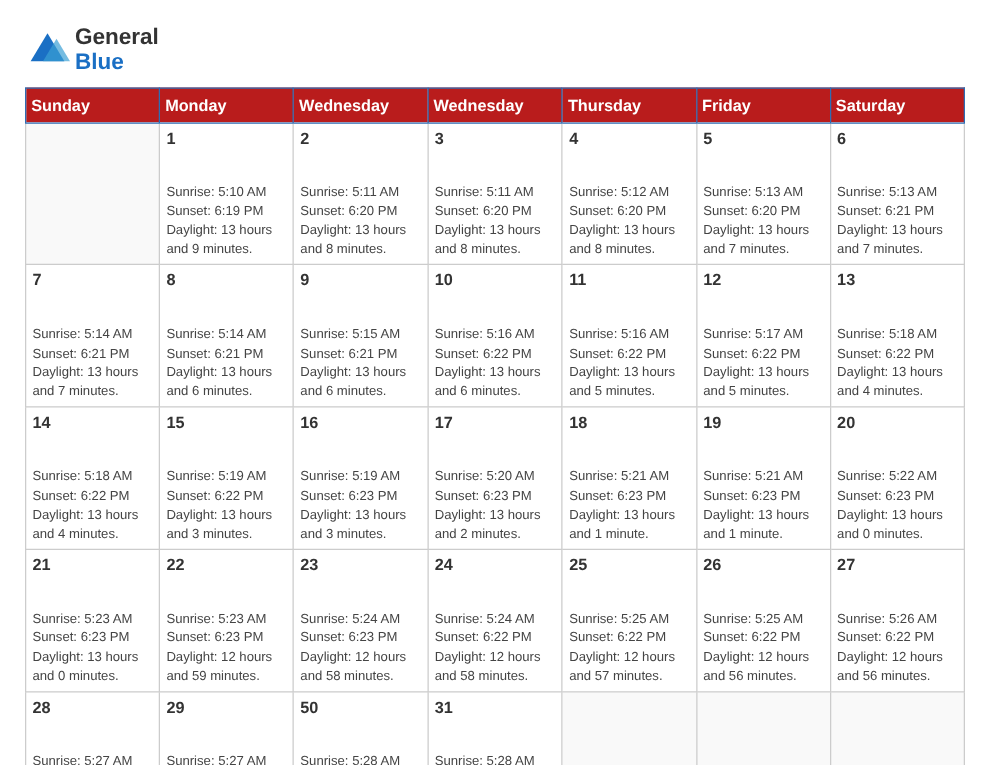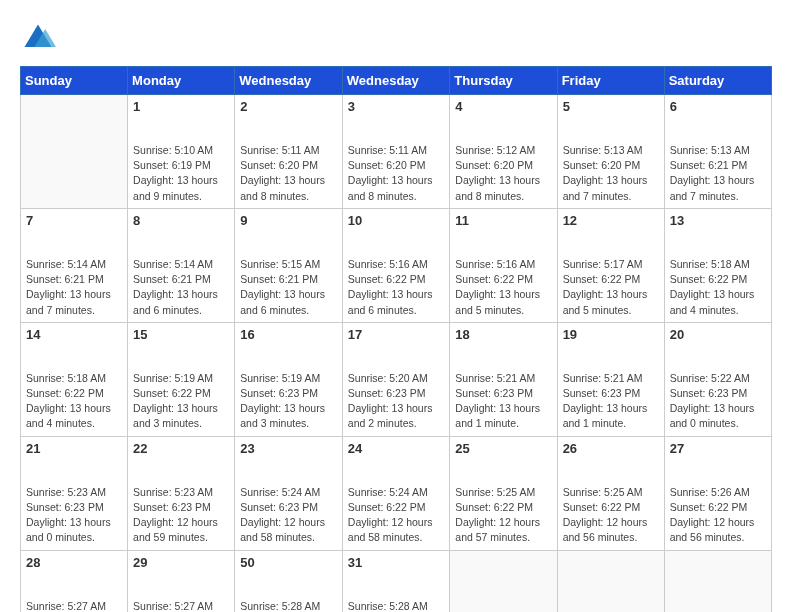--- a/index.html
+++ b/index.html
@@ -43,21 +43,21 @@
     .location {
       font-size: 15px;
       color: #555;
     }
     .calendar {
       width: 100%;
       border-collapse: collapse;
       font-size: 11px;
     }
     .calendar thead tr th {
-      background: #1d4ed8;
+      background: #b91c1c;
       color: #fff;
       padding: 6px 4px;
       text-align: left;
       font-size: 13px;
       font-weight: bold;
       border: 1px solid #2e6db4;
     }
     .calendar tbody tr td {
       border: 1px solid #ccc;
       vertical-align: top;
@@ -88,20 +88,24 @@
   </style>
 </head>
 <body>
 
 <div class="header">
   <div class="logo">
     <svg class="logo-icon" viewBox="0 0 40 40">
       <polygon points="20,5 35,30 5,30" fill="#1a6fc4"></polygon>
       <polygon points="28,10 40,30 16,30" fill="#3a9fd4" opacity="0.7"></polygon>
     </svg>
+    <div>
+      <div class="logo-text"><span>General</span></div>
+      <div class="logo-text logo-blue"><span>Blue</span></div>
+    </div>
   </div>
   <div class="title-block">
     <div class="month-title"></div>
     <div class="location"></div>
   </div>
 </div>
 
 <table class="calendar">
   <thead>
     <tr>

